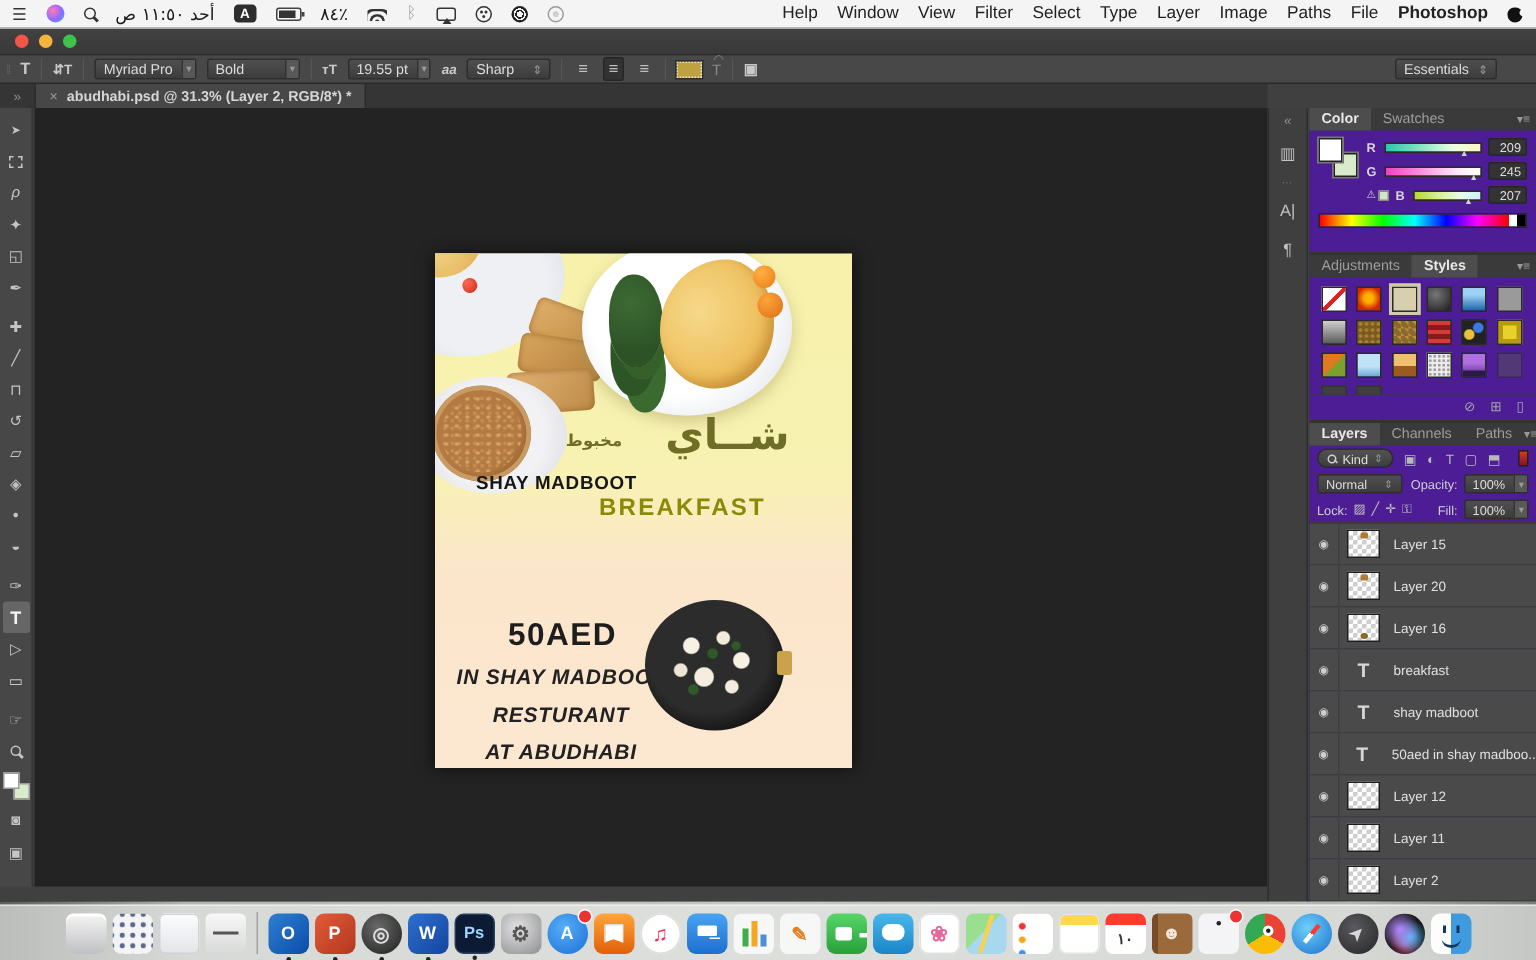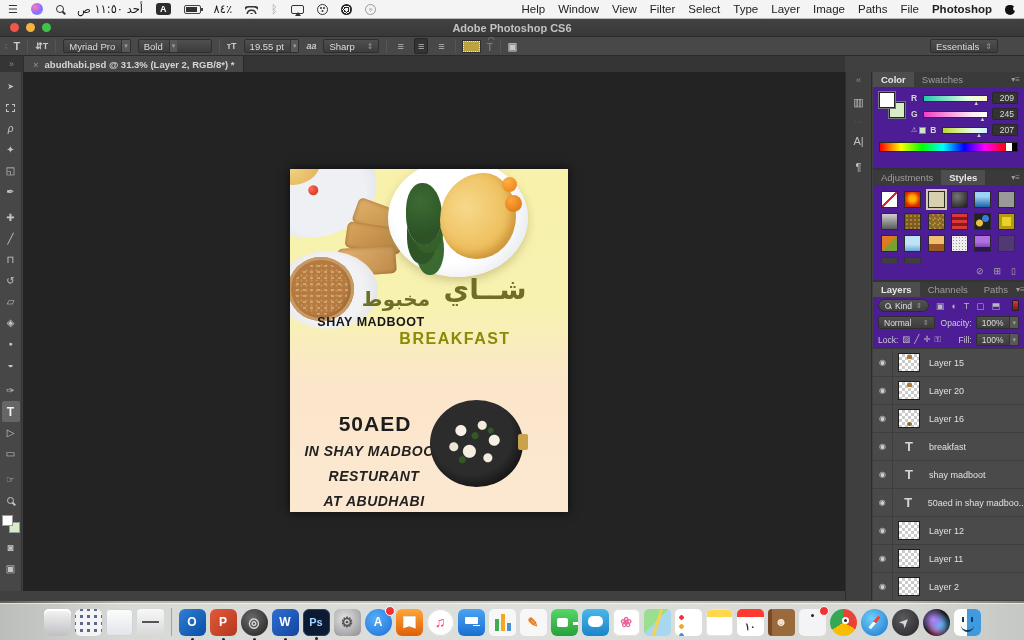--- a/index.html
+++ b/index.html
@@ -76,21 +76,21 @@
   .tom2{left:215px;top:26px;width:17px;height:17px;background:radial-gradient(circle at 35% 30%,#ffa43a,#d96f12);border-radius:50%}
   .plate-l{left:-38px;top:-28px;width:125px;height:96px;background:radial-gradient(circle at 55% 55%,#eef0f4 50%,#cfd4dc);border-radius:50%;transform:rotate(-12deg)}
   .omel-l{left:28px;top:6px;width:46px;height:34px;background:radial-gradient(circle at 40% 40%,#f3d284,#dfae52);border-radius:50% 45% 50% 55%;transform:rotate(-15deg)}
   .tom-l{left:56px;top:44px;width:10px;height:10px;background:radial-gradient(circle at 35% 30%,#ff6a55,#c92c16);border-radius:50%}
   .crack1{left:64px;top:36px;width:52px;height:26px;background:linear-gradient(135deg,#e0b06a,#c08b44);border-radius:5px;transform:rotate(20deg);box-shadow:inset 0 0 4px rgba(120,70,20,.6)}
   .crack2{left:56px;top:56px;width:56px;height:26px;background:linear-gradient(135deg,#d9a65f,#b37f3c);border-radius:5px;transform:rotate(8deg);box-shadow:inset 0 0 4px rgba(120,70,20,.6)}
   .crack3{left:48px;top:78px;width:58px;height:28px;background:linear-gradient(135deg,#e3b273,#bd8a47);border-radius:5px;transform:rotate(-4deg);box-shadow:inset 0 0 4px rgba(120,70,20,.6)}
   .teaplate{left:-12px;top:82px;width:100px;height:78px;background:radial-gradient(circle,#f2f2f4 55%,#d8dade);border-radius:50%}
   .tea{left:-2px;top:88px;width:66px;height:64px;border-radius:50%;background:radial-gradient(circle at 45% 45%,#b57a42 55%,#8f5a2a 80%,#6f4219);box-shadow:inset 0 0 0 3px #c89a64}
   .tea::after{content:"";position:absolute;inset:6px;border-radius:50%;background-image:radial-gradient(#d3a468 1.2px,transparent 1.6px),radial-gradient(#c28f50 1px,transparent 1.4px);background-size:7px 6px,5px 5px}
-  .ar-small{left:58px;top:118px;width:96px;text-align:center;font-family:"DejaVu Sans",sans-serif;font-weight:bold;font-size:20px;color:#6e6e26}
+  .ar-small{left:58px;top:118px;width:96px;text-align:center;font-family:"DejaVu Sans",sans-serif;font-weight:bold;font-size:11px;color:#6e6e26}
   .ar-big{left:152px;top:104px;width:86px;text-align:center;font-family:"DejaVu Sans",sans-serif;font-weight:bold;font-size:28px;color:#6e6e26}
   .brand{left:16px;top:146px;width:130px;text-align:center;font-size:12.5px;font-weight:bold;color:#161616;letter-spacing:.5px}
   .breakfast{left:92px;top:161px;width:146px;text-align:center;font-size:16px;font-weight:bold;color:#8a8a07;letter-spacing:1.5px}
   .price{left:30px;top:243px;width:110px;text-align:center;font-size:21px;font-weight:bold;color:#1d1d1d;letter-spacing:1px}
   .pline{width:160px;text-align:center;font-size:14px;font-weight:bold;font-style:italic;color:#222;letter-spacing:.5px}
   .pl1{left:4px;top:274px}.pl2{left:4px;top:299px}.pl3{left:4px;top:324px}
   .pan{left:140px;top:231px;width:93px;height:87px;border-radius:50%;background:radial-gradient(circle at 45% 40%,#2c2c2c 55%,#151515 75%,#0c0c0c)}
   .panfood{position:absolute;inset:11px;border-radius:50%;background:radial-gradient(circle at 40% 45%,#d07a30 55%,#b35d1f);background-image:radial-gradient(circle at 28% 30%,#f7f1e4 5px,transparent 6px),radial-gradient(circle at 58% 22%,#f3ecdc 4px,transparent 5px),radial-gradient(circle at 75% 45%,#f7f1e4 5px,transparent 6px),radial-gradient(circle at 40% 62%,#f5eee0 6px,transparent 7px),radial-gradient(circle at 66% 72%,#f3ecdc 4px,transparent 5px),radial-gradient(circle at 18% 55%,#eee6d4 4px,transparent 5px),radial-gradient(circle at 48% 38%,#2f5a28 3px,transparent 4px),radial-gradient(circle at 70% 30%,#2f5a28 2.5px,transparent 3.5px),radial-gradient(circle at 30% 75%,#2f5a28 3px,transparent 4px)}
   .panhandle{left:228px;top:265px;width:10px;height:16px;background:#caa24c;border-radius:2px}
   
@@ -262,34 +262,33 @@
     <span class="applelogo"></span>
   </div>
 </div>
 
 <div id="pswin" class="r">
 
   <div id="titlebar" class="r">
     <span class="tl red"></span>
     <span class="tl yel"></span>
     <span class="tl grn"></span>
-    <span id="wtitle">Adobe Photoshop CS6</span>
   </div>
 
   <div id="optionsbar" class="r">
     <span class="grip">⁞⁞</span>
     <span class="toolico">T</span>
     <span class="osep"></span>
     <span class="toolico" style="font-size:9px">⇵T</span>
     <span class="osep"></span>
     <span class="combo">
         <span class="cv">Myriad Pro</span>
         <span class="ca">▾</span>
       </span>
-    <span class="combo" style="width:74px;">
+    <span class="combo" style="width:62px;justify-content:space-between">
         <span class="cv">Bold</span>
         <span class="ca">▾</span>
       </span>
     <span class="osep"></span>
     <span class="toolico" style="font-size:9px">тT</span>
     <span class="combo">
         <span class="cv">19.55 pt</span>
         <span class="ca">▾</span>
       </span>
     <span class="toolico" style="font-style:italic;font-size:9px">aa</span>

